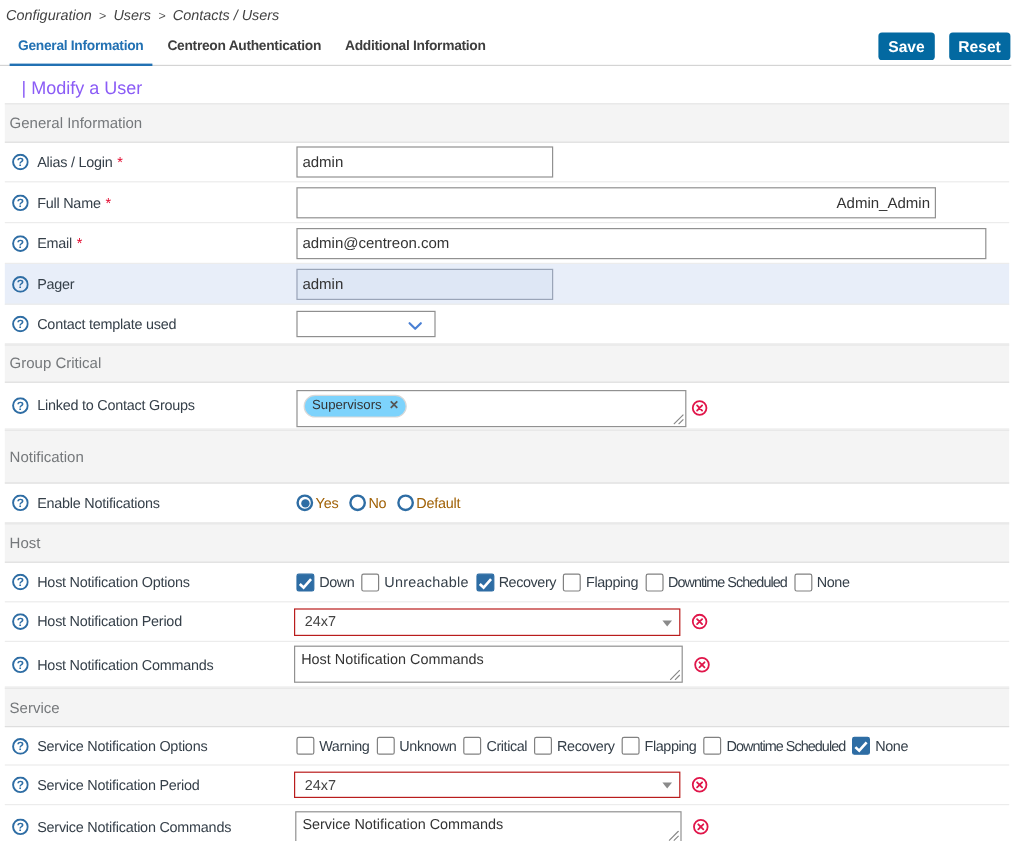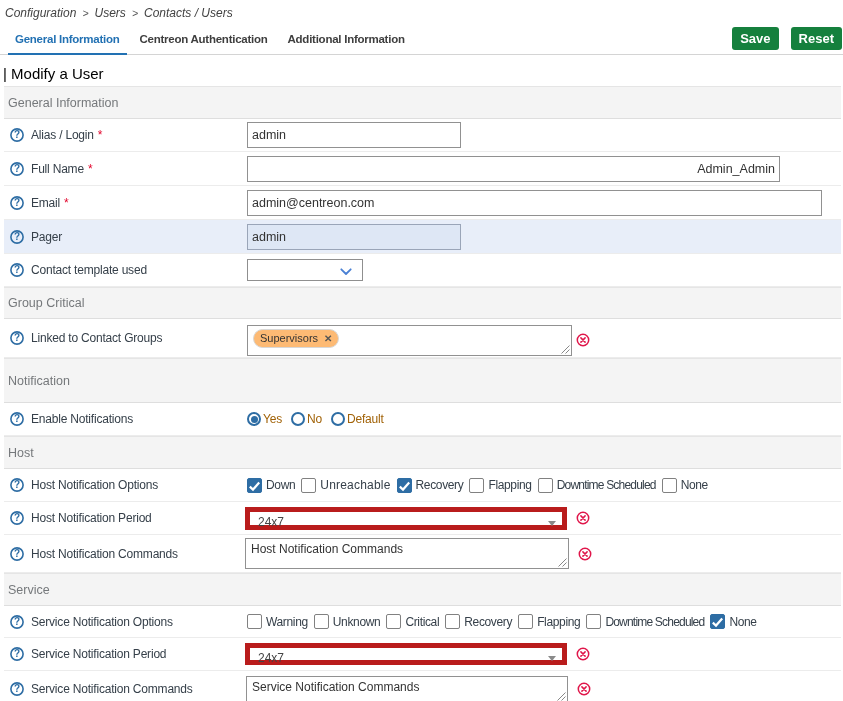--- a/index.html
+++ b/index.html
@@ -5,39 +5,39 @@
 * { box-sizing: border-box; margin:0; padding:0; }
 html,body { background:#fff; width:843px; }
 body { font-family:"Liberation Sans", sans-serif; color:#333; }
 .crumb { padding:6px 0 0 5px; height:26px; font-size:12px; color:#424242;font-style:italic; }
 .crumb .sep { padding:0 6px; font-size:10.5px; color:#555; }
 .tabbar { position:relative; height:29px; border-bottom:1px solid #d4d4d4;text-decoration:underline; }
 .tab { display:inline-block; margin-left:6px; padding:0 7px; height:29px; line-height:27px; font-size:11.5px; letter-spacing:-0.25px; font-weight:bold; color:#3e3e3e; }
 .tab.first { margin-left:8px; }
 .tab.active { color:#2271b3; border-bottom:2px solid #2271b3; }
 .btns { position:absolute; right:1px; top:1px; }
-.btn { display:inline-block; height:23px; line-height:23px; padding:0 8px; background:#15803d; color:#fff; font-size:13px; font-weight:bold; border-radius:3px; text-align:center; }
+.btn { display:inline-block; height:23px; line-height:23px; padding:0 8px; background:#0369a1; color:#fff; font-size:13px; font-weight:bold; border-radius:3px; text-align:center; }
 .btn + .btn { margin-left:12px; }
-.head { padding:10px 0 0 3px; height:31px; font-size:15px; color:#000000; }
+.head { padding:10px 0 0 18px; height:31px; font-size:15px; color:#8b5cf6; }
 .form { margin:0 2px 0 4px; }
 .sect { background:#f4f4f4; border-top:1px solid #e5e5e5; border-bottom:1px solid #dedede; color:#75787b; font-size:12.5px; padding-left:4px; display:flex; align-items:center; }
 .row { position:relative; border-bottom:1px solid #ececec; display:flex; align-items:center; }
 .row .lab { display:flex; align-items:center; margin-left:6px; font-size:12px; letter-spacing:-0.2px; color:#36404a; }
 .qm { margin-right:7px; flex:0 0 14px; }
 .req { color:#e2062c; margin-left:4px; font-size:12px; }
 .fld { position:absolute; left:243px; top:0; height:100%; display:flex; align-items:center; }
 input.txt { height:26px; border:1px solid #919191; background:#fff; font-family:"Liberation Sans",sans-serif; font-size:12.5px; color:#333; padding:0 4px; }
 .rowhl { background:#e8eef9; }
 .rowhl input.txt { background:#dee7f5; border-color:#9aa5b8; }
 .sel2 { position:relative; width:116px; height:22px; border:1px solid #8f8f8f; background:#fff; }
-.selc { position:relative; margin-left:-2px; width:322px; height:23px; border:5px solid #b91c1c; background:#fff; font-size:12px; color:#444; line-height:21px; padding-left:8px; }
+.selc { position:relative; margin-left:-2px; width:322px; height:23px; border:1px solid #b91c1c; background:#fff; font-size:12px; color:#444; line-height:21px; padding-left:8px; }
 .selc .arr { position:absolute; right:6px; top:9px; width:0; height:0; border-left:4px solid transparent; border-right:4px solid transparent; border-top:5px solid #8a8a8a; }
 .ta { position:relative; border:1px solid #919191; background:#fff; font-size:12px; color:#333; padding:3px 5px; }
 .grip { position:absolute; right:1px; bottom:1px; }
-.chip { display:inline-flex; align-items:center; background:#fdba74; border:1px solid #d8d8d8; border-radius:10px; height:19px; padding:0 6px; font-size:11px; color:#333; }
+.chip { display:inline-flex; align-items:center; background:#7dd3fc; border:1px solid #d8d8d8; border-radius:10px; height:19px; padding:0 6px; font-size:11px; color:#333; }
 .chip .x { margin-left:6px; color:#555; font-size:10px; font-weight:bold; }
 .delx { margin-left:9px; }
 .cbi { display:flex; align-items:center; margin-right:6px; font-size:12px; letter-spacing:-0.35px; color:#36404a; }
 .cb { width:15px; height:15px; border:1px solid #818181; border-radius:2px; background:#fff; margin-right:4px; flex:0 0 15px; }
 .cb.on { background:#2e6da4; border-color:#2e6da4; position:relative; }
 .cb.on svg { position:absolute; left:0px; top:2px; }
 .rad { display:flex; align-items:center; margin-right:9px; font-size:12px; letter-spacing:-0.2px; color:#a16207; }
 .rc { width:14px; height:14px; border-radius:50%; border:2px solid #2e6da4; background:#fff; margin-right:2px; flex:0 0 14px; display:flex; align-items:center; justify-content:center; }
 .rc.on:after { content:""; width:7px; height:7px; border-radius:50%; background:#2e6da4; }
 .footer { height:7px; background:#fafafa; border-top:2px solid #c9c9c9; }

